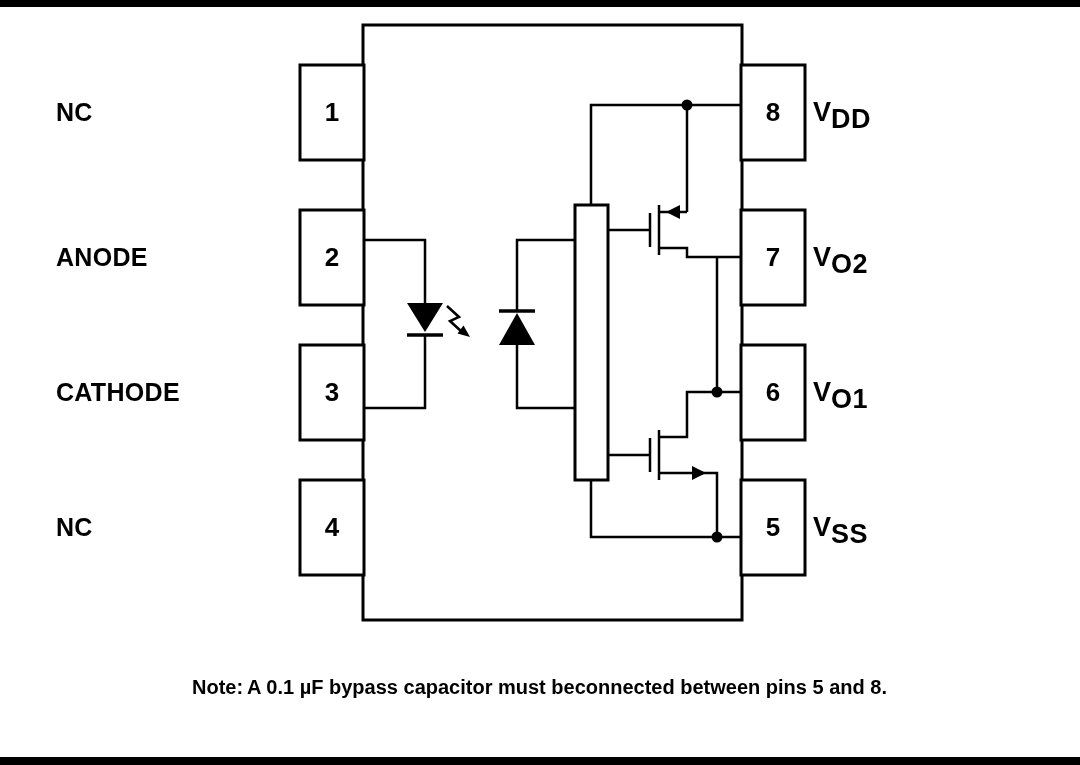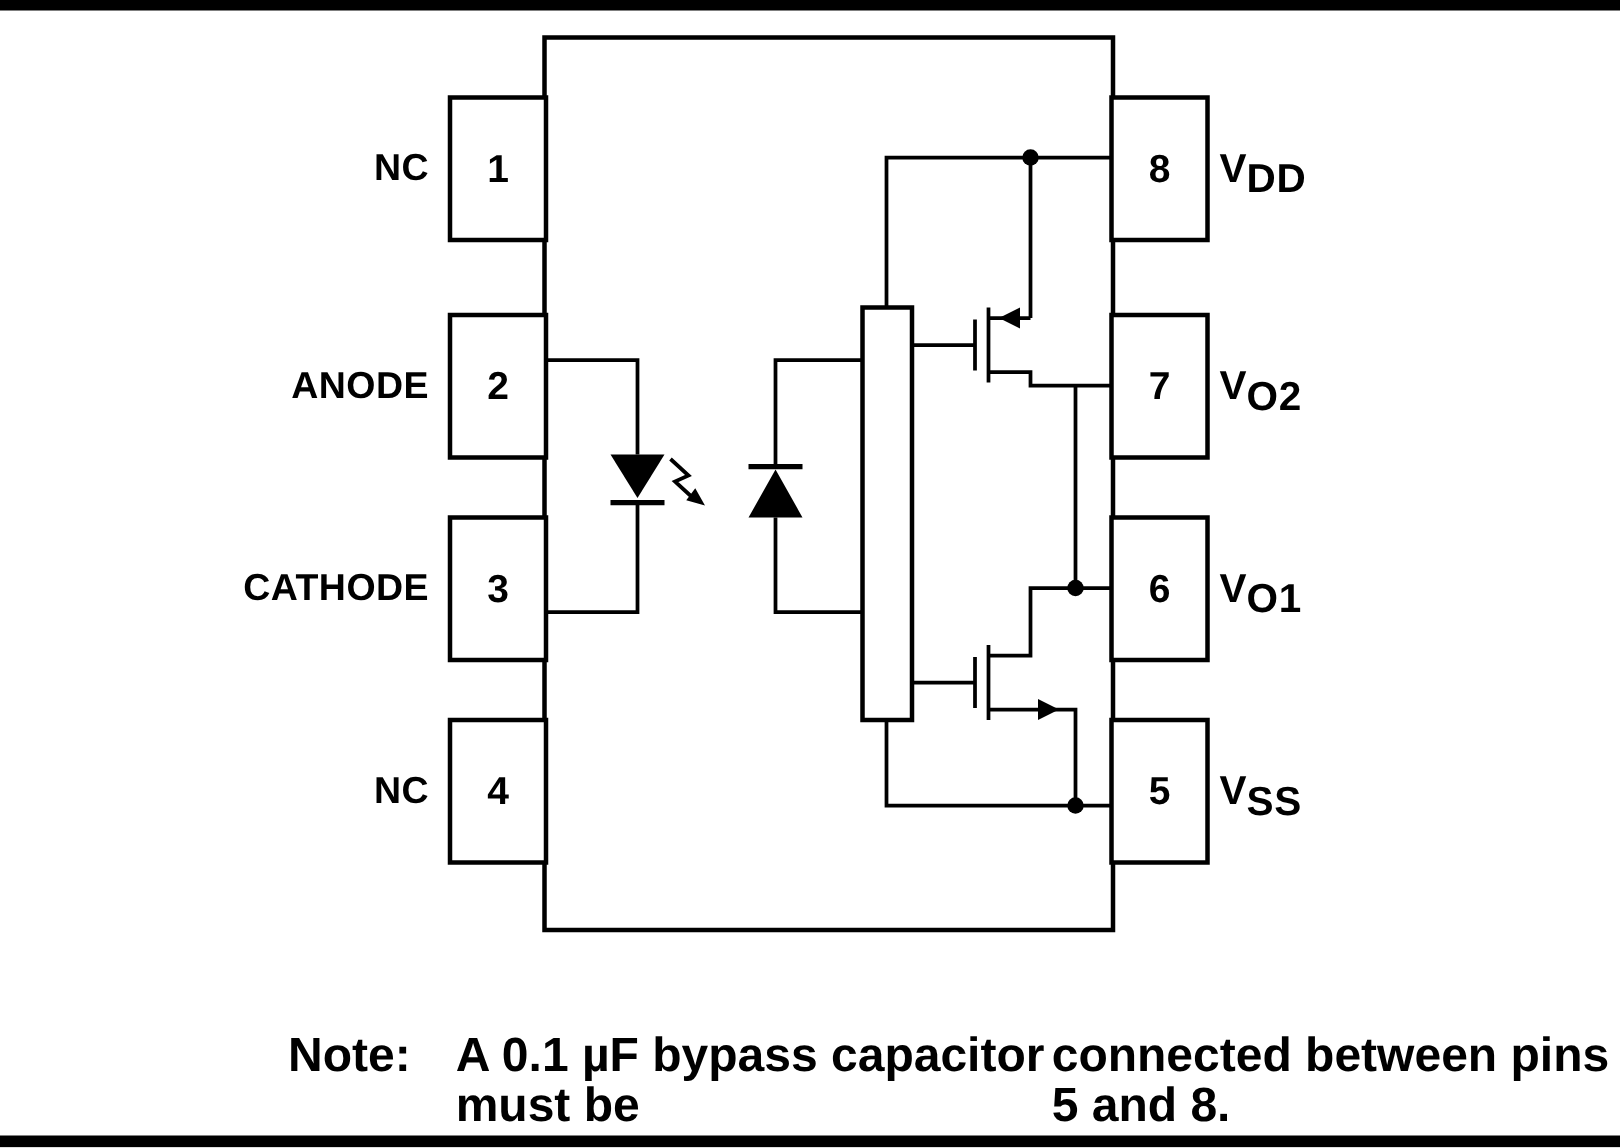--- a/index.html
+++ b/index.html
@@ -12,38 +12,38 @@
     color: #000;
     overflow: hidden;
   }
   .bar { position: absolute; left: 0; width: 1080px; background: #000; }
   .bar.top { top: 0; height: 7px; }
   .bar.bottom { top: 757px; height: 8px; }
   svg.schematic { position: absolute; left: 0; top: 0; }
 
   .label { position: absolute; font-weight: 700; }
   .pin-name-left {
-    left: 56px; width: 230px; text-align: right;
+    left: 56px; width: 230px; text-align: left;
     font-size: 25px; line-height: 32px; height: 32px;
     letter-spacing: 0.3px;
   }
   .pin-num {
     position: absolute; width: 64px; text-align: center;
     font-size: 26px; line-height: 32px; font-weight: 700;
   }
   .vlabel {
     position: absolute; left: 813px;
     font-size: 27px; font-weight: 700; line-height: 34px;
   }
   .vlabel .sub { font-size: 27px; position: relative; top: 7px; letter-spacing: 0.5px; }
 
   .note {
     position: absolute; left: 192px; top: 671px;
-    display: flex; gap: 30px;
-    font-size: 32px; font-weight: 700; line-height: 33px; margin-top: 16px;
+    display: flex; gap: 4px;
+    font-size: 20px; font-weight: 700; line-height: 33px;
   }
   .note-body { display: flex; flex-direction: row; }
 </style>
 </head>
 <body>
 
 <div class="canvas">
 
   <div class="bar top"></div>
   <div class="bar bottom"></div>

